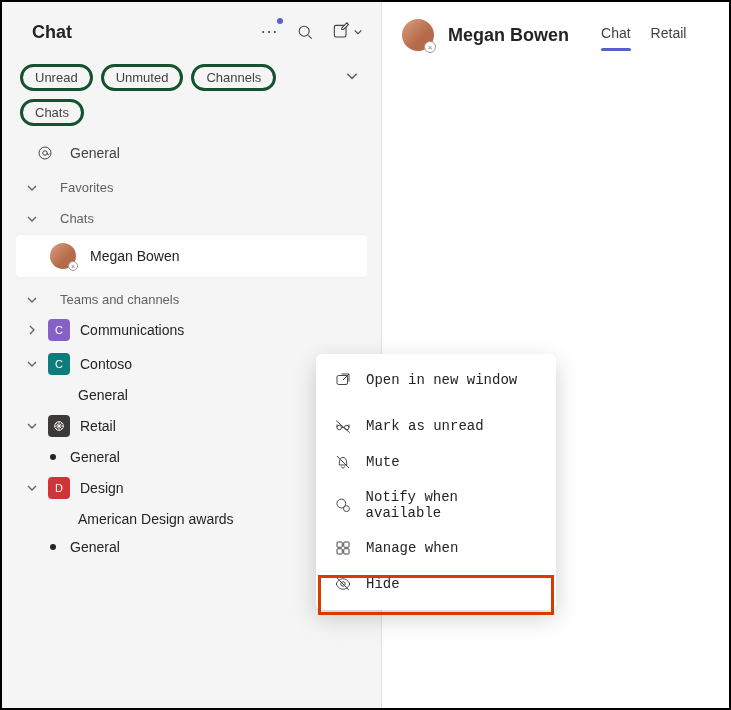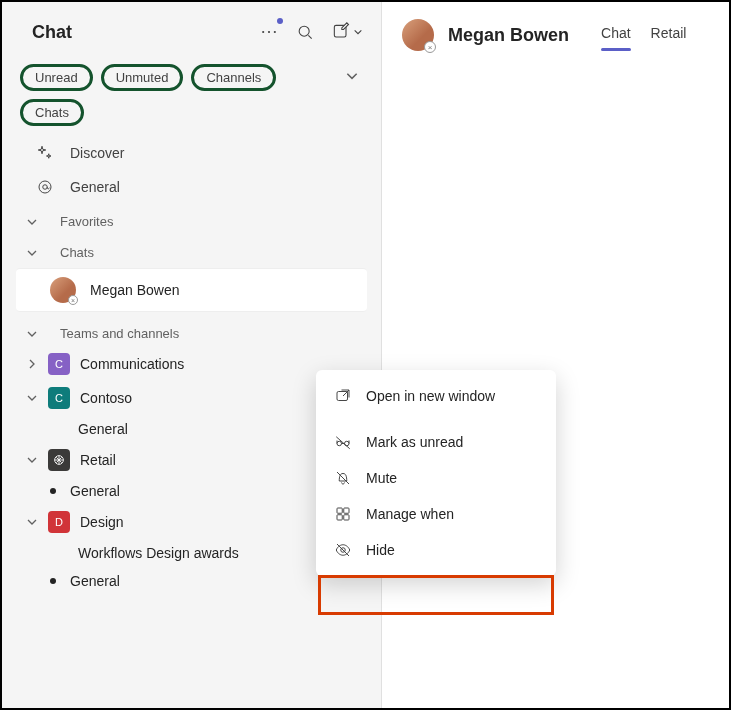--- a/index.html
+++ b/index.html
@@ -166,27 +166,28 @@
   .main-tabs { display:flex; gap: 20px; margin-left: 18px; }
   .tab { font-size: 14px; color: #424242; padding: 6px 0 10px 0; position:relative; }
   .tab.active::after {
     content:""; position:absolute; left:0; right:0; bottom:0;
     height:3px; background:#5b5fc7; border-radius:2px;
   }
   
   .ctx {
     position: absolute;
     left: 314px;
-    top: 368px;
+    top: 352px;
     width: 240px;
     background: #fff;
     border-radius: 6px;
     box-shadow: 0 8px 24px rgba(0,0,0,0.18);
     padding: 8px 0;
     z-index: 50;
+    font-family: Liberation Mono, monospace;
   }
   .ctx-item {
     display:flex; align-items:center; gap:14px;
     padding: 9px 18px;
     font-size:14px; color:#242424;
   }
   .ctx-item .ic { width:18px; height:18px; stroke:#424242; }
   .ctx-item .sub-chev { margin-left:auto; width:12px;height:12px;stroke:#616161;}
   .highlight-box {
     position:absolute;
@@ -236,27 +237,20 @@
     <span class="chev-expand">
       <svg viewBox="0 0 12 12" width="14" height="14" style="stroke:#616161;fill:none;stroke-width:1.3;">
           <path d="M2 4 L6 8 L10 4"></path>
         </svg>
     </span>
     <span class="chip" style="flex-basis:auto;">Chats</span>
   </div>
 
   <div class="nav-item">
     <svg class="ic" viewBox="0 0 24 24">
-        <path d="M8 3 L9 7 L13 8 L9 9 L8 13 L7 9 L3 8 L7 7 Z"></path>
-        <path d="M17 13 L17.6 15.4 L20 16 L17.6 16.6 L17 19 L16.4 16.6 L14 16 L16.4 15.4 Z"></path>
-      </svg>
-    <span>Discover</span>
-  </div>
-  <div class="nav-item">
-    <svg class="ic" viewBox="0 0 24 24">
         <circle cx="12" cy="12" r="8"></circle>
         <circle cx="12" cy="12" r="3"></circle>
         <path d="M15 12 C15 15 17 15 18 13"></path>
       </svg>
     <span>General</span>
   </div>
 
   <div class="section-head">
     <svg class="chev" viewBox="0 0 12 12" style="fill:none;stroke-width:1.3;">
         <path d="M2 4 L6 8 L10 4"></path>
@@ -328,21 +322,21 @@
   <div class="tree-row">
     <svg class="chev" viewBox="0 0 12 12" style="fill:none;stroke-width:1.3;">
         <path d="M2 4 L6 8 L10 4"></path>
       </svg>
     <div class="team-sq sq-red">
         <span>D</span>
       </div>
     <span>Design</span>
   </div>
   <div class="tree-row indent2">
-    <span>Workflows Design awards</span>
+    <span>American Design awards</span>
   </div>
   <div class="tree-row indent1" style="gap:14px;">
     <span class="bullet"></span>
     <span class="bold">General</span>
   </div>
 </div>
 
 <div class="main">
   <div class="main-header">
     <div class="avatar-lg">
@@ -375,20 +369,27 @@
   </div>
   <div class="ctx-item">
     <svg class="ic" viewBox="0 0 24 24">
         <path d="M7 16 C7 10 8 6 12 6 C16 6 17 10 17 16 Z"></path>
         <path d="M10 18 C10 19 11 20 12 20 C13 20 14 19 14 18 M4 4 L20 20"></path>
       </svg>
     <span>Mute</span>
   </div>
   <div class="ctx-item">
     <svg class="ic" viewBox="0 0 24 24">
+        <circle cx="10" cy="10" r="6"></circle>
+        <circle cx="17" cy="17" r="4"></circle>
+      </svg>
+    <span>Notify when available</span>
+  </div>
+  <div class="ctx-item">
+    <svg class="ic" viewBox="0 0 24 24">
         <rect x="4" y="4" width="7" height="7" rx="1"></rect>
         <rect x="13" y="4" width="7" height="7" rx="1"></rect>
         <rect x="4" y="13" width="7" height="7" rx="1"></rect>
         <rect x="13" y="13" width="7" height="7" rx="1"></rect>
       </svg>
     <span>Manage when</span>
   </div>
   <div class="ctx-item">
     <svg class="ic" viewBox="0 0 24 24">
         <path d="M3 12 C5 7 9 5 12 5 C15 5 19 7 21 12 C19 17 15 19 12 19 C9 19 5 17 3 12 Z"></path>

